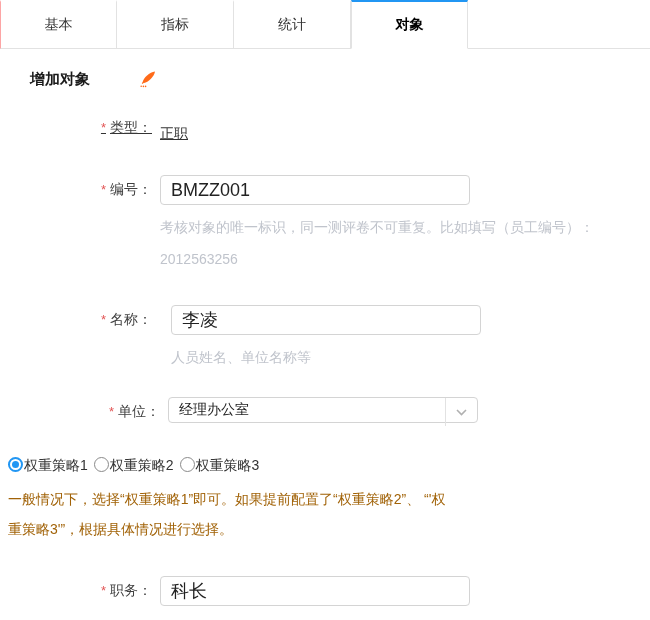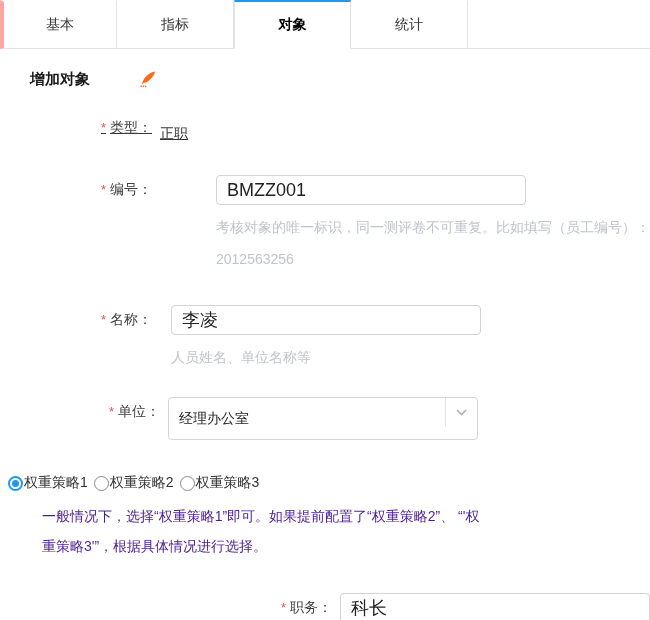--- a/index.html
+++ b/index.html
@@ -13,21 +13,21 @@
   
   .tabbar { display:flex; height:49px; width:650px; }
   .tab {
     width:117px; height:49px;
     display:flex; align-items:center; justify-content:center;
     border-top:2px solid transparent;
     border-right:1px solid #e2e2e2;
     border-bottom:1px solid #e2e2e2;
     color:#333; cursor:pointer; background:#fff;
   }
-  .tab:first-child { border-left:4px solid #fca5a5;text-align:right; }
+  .tab:first-child { border-left:1px solid #fca5a5;text-align:right; }
   .tab.active {
     border-top:2px solid #2196f3;
     border-left:1px solid #e2e2e2;
     border-bottom:1px solid #fff;
     font-weight:bold; color:#000;
   }
   .tab-filler { flex:1; border-bottom:1px solid #e2e2e2; }
   
   .heading {
     margin:20px 0 0 30px;
@@ -51,62 +51,62 @@
     padding:0 10px; font-size:18px; color:#222; background:#fff;
     font-family:"Liberation Sans","DejaVu Sans",sans-serif;
     outline:none;
   }
   .help { color:#c0c4cc; line-height:32px; margin-top:6px; }
   .help div { white-space:nowrap; }
   
   .row-type { margin-bottom:32px;text-decoration:underline; }
   .type-value { padding-top:6px; color:#333; }
   
-  .row-code  { margin-bottom:30px;justify-content:space-between; }
+  .row-code  { margin-bottom:30px; }
   .row-name  { margin-bottom:24px;gap:11px; }
   .row-unit  { margin-bottom:28px;margin-left:8px; }
   .row-weight{ margin-bottom:32px; }
-  .row-duty  { margin-bottom:24px;justify-content:flex-end; }
+  .row-duty  { margin-bottom:24px; }
   
   .select-box {
-    position:relative; width:310px; height:43px;
+    position:relative; width:310px; height:26px;
     border:1px solid #d4d4d4; border-radius:4px;
     background:#fff; cursor:pointer;
     display:flex; align-items:center; padding:0 42px 0 10px;
     color:#222;
   }
   .select-arrow-box {
     position:absolute; right:0; top:0; width:32px; height:28px;
     border-left:1px solid #e2e2e2;
     display:flex; align-items:center; justify-content:center;
   }
   
   .radio-group { display:flex; align-items:center; padding-top:6px; }
-  .radio-opt { display:flex; align-items:center; margin-right:6px; cursor:pointer; }
+  .radio-opt { display:flex; align-items:flex-start; margin-right:6px; cursor:pointer; }
   .radio-circle {
     width:15px; height:15px; border-radius:50%;
     border:1px solid #8a8a8a; background:#fff;
     display:inline-flex; align-items:center; justify-content:center;
     flex:0 0 15px;
   }
   .radio-opt.on .radio-circle { border:2px solid #2196f3; }
   .radio-opt.on .radio-circle::after {
     content:""; width:7px; height:7px; border-radius:50%; background:#2196f3;
   }
   .radio-text { margin-left:1px; color:#333; }
-  .weight-help { color:#4c1d95; line-height:30px; margin-top:9px;margin-left:34px; }
+  .weight-help { color:#a16207; line-height:30px; margin-top:9px; }
 </style>
 </head>
 <body>
 
 <div class="tabbar">
   <div class="tab">基本</div>
   <div class="tab">指标</div>
+  <div class="tab">统计</div>
   <div class="tab active">对象</div>
-  <div class="tab">统计</div>
   <div class="tab-filler"></div>
 </div>
 
 <div class="heading">
   <span>增加对象</span>
   <span class="quill">
     <svg width="20" height="20" viewBox="0 0 20 20">
       <path d="M4.5 13.5 C5.5 8.5, 11.5 3, 17 2.4 C16.2 8, 10 13, 6 14 Z" fill="#ff6b1a"></path>
       <path d="M4.2 14.6 L12 6.2" stroke="#ff6b1a" stroke-width="1.2" fill="none"></path>
       <circle cx="3.2" cy="17.2" r="0.8" fill="#ff6b1a"></circle>

